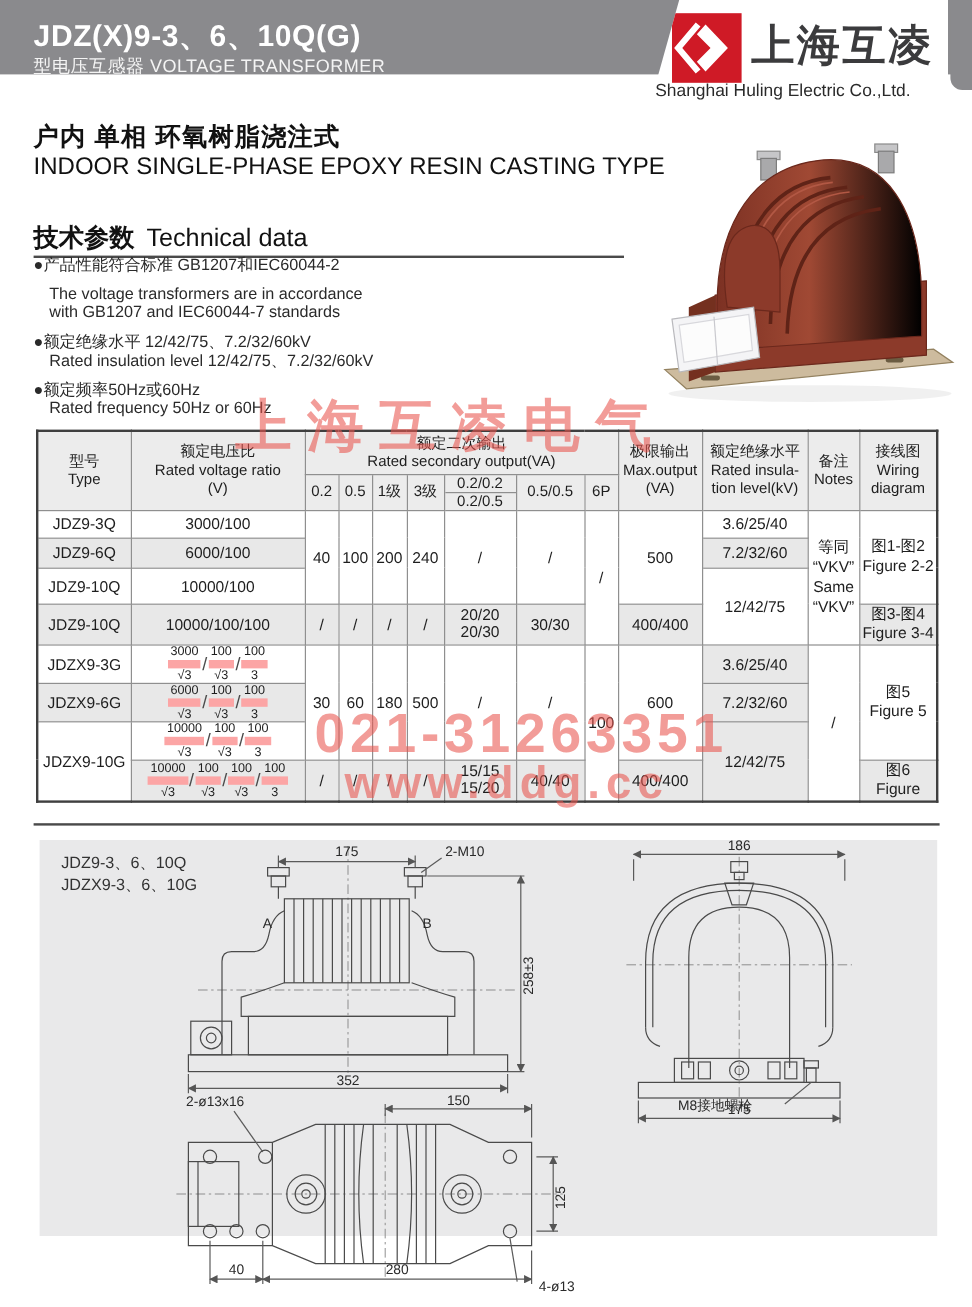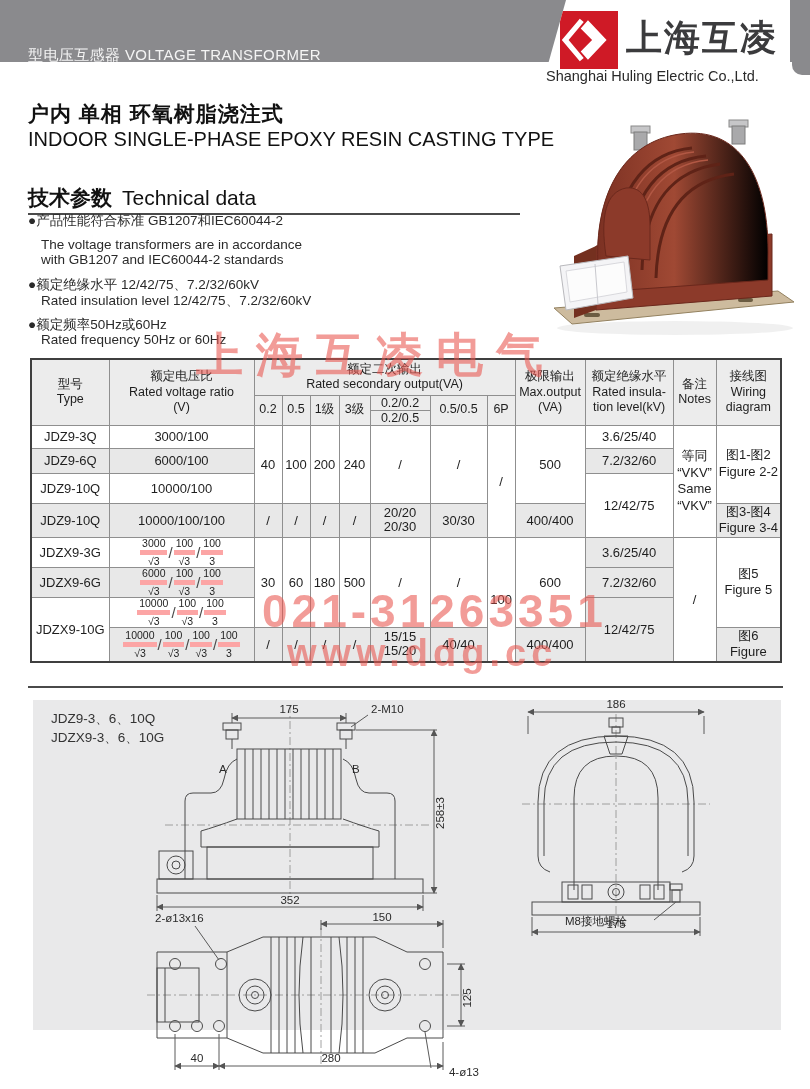--- a/index.html
+++ b/index.html
@@ -44,40 +44,41 @@
   tr.shade td{background:#e8e8e8;}
   tr.thick td{border-top:2px solid #3f3f3f;}
   td.ins-g{background:#e8e8e8;}
   td.ins-w{background:#fff;}
   td.wht{background:#fff;}
   .wsm{font-size:12px;line-height:1.28;}
   .split-hdr span{display:block;line-height:12px;padding:1px 0;}
   .split-hdr .a{border-bottom:1px solid #8f8f8f;}
   .two-line{font-size:11.5px;line-height:1.12;}
   .fr{display:inline-block;vertical-align:middle;font-size:10.5px;line-height:1.05;}
-  .fr .n{display:block;border-bottom:5px solid #fca5a5;padding:0 2px 1px;}
+  .fr .n{display:block;border-bottom:7px solid #fca5a5;padding:0 2px 1px;}
   .fr .d{display:block;padding-top:1px;}
   .fsep{display:inline-block;vertical-align:middle;font-size:15px;color:#4a4a4a;margin:0 1px;}
 
   
   .dim-head{left:28px;top:649px;font-size:21px;color:#111;}
   .dim-head .cn{font-weight:600;margin-right:12px;}
   .panel{left:33px;top:700px;width:748px;height:330px;background:#e9e9ea;}
   .models{left:18px;top:10px;font-size:13.5px;color:#333;line-height:1.4;}
   svg text{font-family:"Liberation Sans",sans-serif;fill:#2a2a2a;font-size:11.5px;}
   svg .dim{stroke:#5a5a5a;stroke-width:1;fill:none;}
   svg .obj{stroke:#4a4a4a;stroke-width:1;fill:none;}
   svg .ctr{stroke:#8a8a8a;stroke-width:.8;fill:none;stroke-dasharray:8 3 2 3;}
 </style>
 </head>
 <body>
 
 <div class="page">
 
   <div class="abs hdr-bar"></div>
+  <div class="abs hdr-title">JDZ(X)9-3、6、10Q(G)</div>
   <div class="abs hdr-sub">型电压互感器 VOLTAGE TRANSFORMER</div>
   <div class="abs hdr-tab"></div>
   <div class="abs logo-box">
     <div class="abs logo-sq">
       <svg width="58" height="58" viewBox="0 0 56 56">
         <path d="M21,9 L5,28 L21,47" fill="none" stroke="#fff" stroke-width="5"></path>
         <path d="M27,9 L45,28 L27,47 L20,39 L31,28 L20,17 Z" fill="#fff"></path>
       </svg>
     </div>
     <div class="abs logo-cn">上海互凌</div>
@@ -124,21 +125,21 @@
     </svg>
   </div>
 
   <div class="abs sec-head">
     <span class="cn">技术参数</span><span>Technical data</span>
   </div>
   <div class="abs rule" style="left:28px;top:213px;width:492px;"></div>
 
   <div class="abs bullet" style="left:28px;top:212px;">●产品性能符合标准 GB1207和IEC60044-2</div>
   <div class="abs bullet-en" style="left:41px;top:237px;">The voltage transformers are in accordance</div>
-  <div class="abs bullet-en" style="left:41px;top:252px;">with GB1207 and IEC60044-2 standards</div>
+  <div class="abs bullet-en" style="left:41px;top:252px;">with GB1207 and IEC60044-7 standards</div>
   <div class="abs bullet" style="left:28px;top:276px;">●额定绝缘水平 12/42/75、7.2/32/60kV</div>
   <div class="abs bullet-en" style="left:41px;top:292px;">Rated insulation level 12/42/75、7.2/32/60kV</div>
   <div class="abs bullet" style="left:28px;top:316px;">●额定频率50Hz或60Hz</div>
   <div class="abs bullet-en" style="left:41px;top:332px;">Rated frequency 50Hz or 60Hz</div>
 
   <div class="abs wm wm1">上海互凌电气</div>
   <div class="abs wm wm2">021-31263351</div>
   <div class="abs wm wm3">www.ddg.cc</div>
 
   <div class="abs tbl-wrap">

